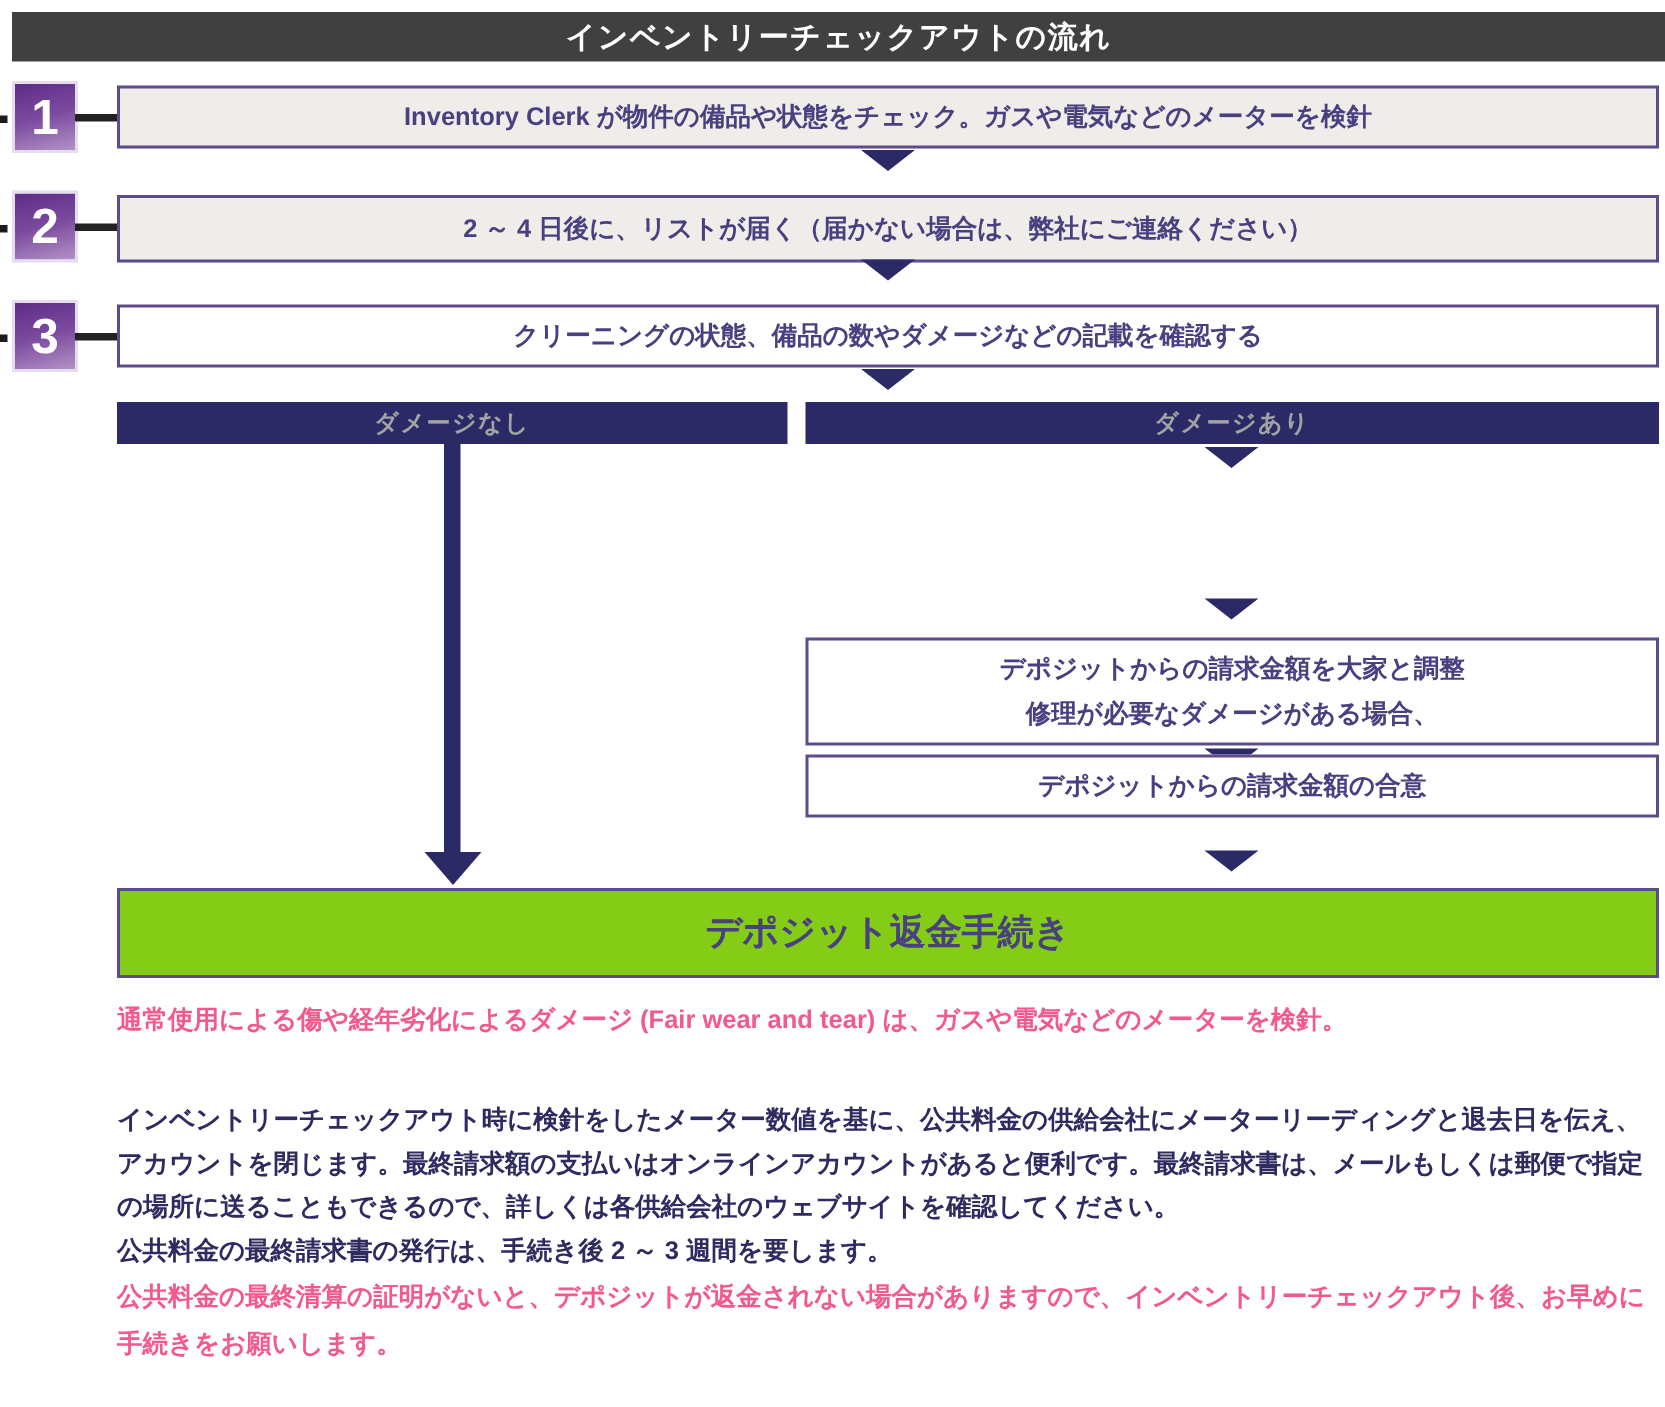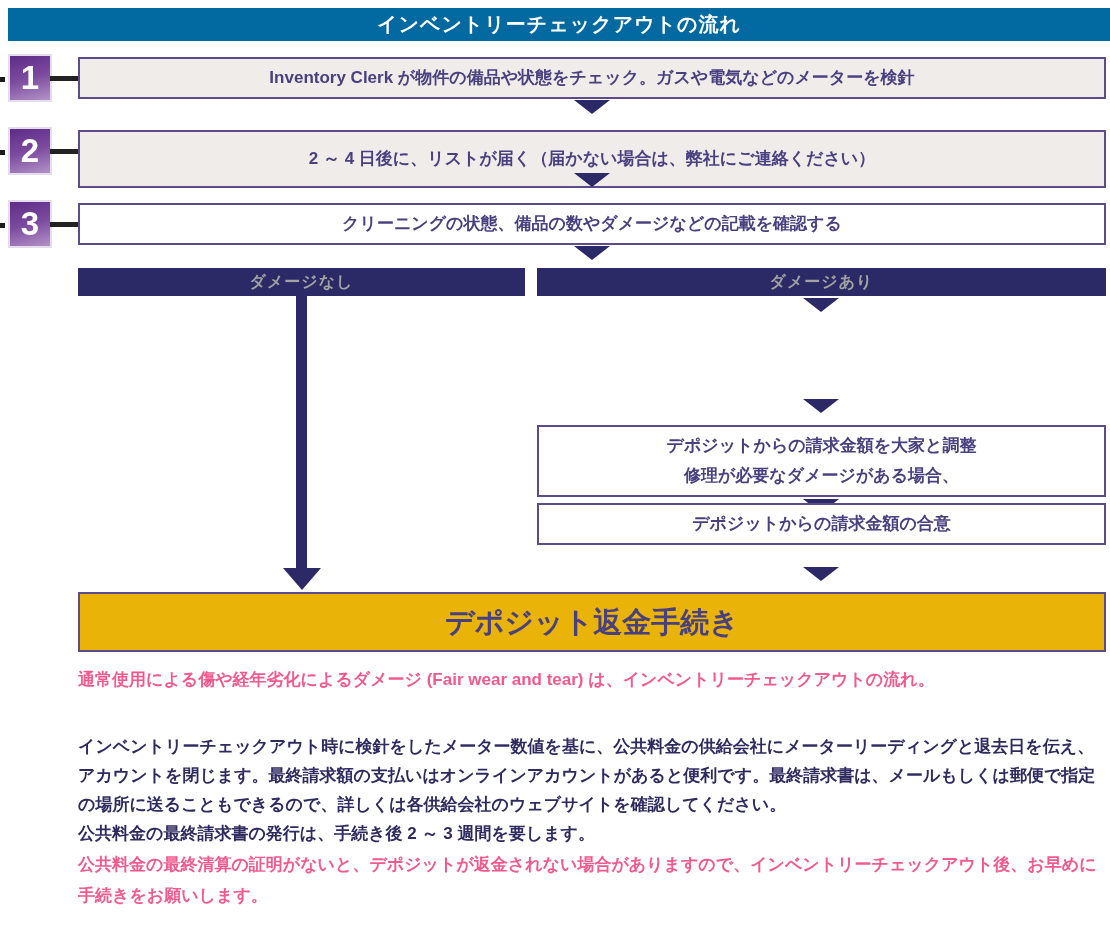--- a/index.html
+++ b/index.html
@@ -1,40 +1,40 @@
 <!DOCTYPE html>
 <html><head>
 <meta charset="utf-8">
 <style>
   html,body{margin:0;padding:0;background:#ffffff;}
   body{font-family:"Liberation Sans","DejaVu Sans",sans-serif;}
   .stage{position:relative;width:1110px;height:938px;background:#ffffff;overflow:hidden;}
 
   
-  .title-bar{position:absolute;left:8px;top:8px;width:1102px;height:33px;background:#0369a1;
+  .title-bar{position:absolute;left:8px;top:8px;width:1102px;height:33px;background:#404040;
     color:#ffffff;font-weight:bold;font-size:20px;letter-spacing:1px;
     display:flex;align-items:center;justify-content:center;}
 
   
   .num-sq{position:absolute;left:8px;width:44px;height:48px;box-sizing:border-box;
     background:linear-gradient(165deg,#5e2c86 0%,#7c4ba0 50%,#b292c6 100%);
     border:2px solid #e5dcee;color:#ffffff;font-size:33px;font-weight:bold;
     display:flex;align-items:center;justify-content:center;}
   .edge-tick{position:absolute;left:0;width:5px;height:5px;background:#1c1c1c;}
   .connector{position:absolute;left:50px;width:28px;height:5px;background:#222222;}
 
   
   .flow-box{position:absolute;box-sizing:border-box;border:2px solid #5e4b8b;
     display:flex;flex-direction:column;align-items:center;justify-content:center;
     color:#494080;font-weight:bold;font-size:17px;text-align:center;line-height:30px;}
   .full{left:78px;width:1028px;}
   .rightcol{left:537px;width:569px;}
   .fill-gray{background:#efeceа;background:#efecea;}
   .fill-white{background:#ffffff;}
-  .final{font-size:29px;background:#eab308;}
+  .final{font-size:24px;background:#84cc16;}
 
   
   .arrow-down{position:absolute;width:0;height:0;
     border-left:18px solid transparent;border-right:18px solid transparent;
     border-top:14px solid #2b2a66;}
 
   
   .branch-bar{position:absolute;top:268px;height:28px;background:#2b2a66;color:#a3a3a3;
     font-weight:bold;font-size:16px;display:flex;align-items:center;justify-content:center;
     letter-spacing:1px;}
@@ -65,21 +65,21 @@
   <div class="num-sq" style="top:54px;">1</div>
   <div class="connector" style="top:76px;"></div>
   <div class="flow-box full fill-gray" style="top:57px;height:42px;">
     <div>Inventory Clerk が物件の備品や状態をチェック。ガスや電気などのメーターを検針</div>
   </div>
   <div class="arrow-down" style="left:574px;top:100px;"></div>
 
   <div class="edge-tick" style="top:150px;"></div>
   <div class="num-sq" style="top:127px;">2</div>
   <div class="connector" style="top:149px;"></div>
-  <div class="flow-box full fill-gray" style="top:130px;height:58px;">
+  <div class="flow-box full fill-gray" style="top:130px;height:45px;">
     <div>2 ～ 4 日後に、リストが届く（届かない場合は、弊社にご連絡ください）</div>
   </div>
   <div class="arrow-down" style="left:574px;top:173px;"></div>
 
   <div class="edge-tick" style="top:223px;"></div>
   <div class="num-sq" style="top:200px;">3</div>
   <div class="connector" style="top:222px;"></div>
   <div class="flow-box full fill-white" style="top:203px;height:42px;">
     <div>クリーニングの状態、備品の数やダメージなどの記載を確認する</div>
   </div>
@@ -104,21 +104,21 @@
   <div class="flow-box rightcol fill-white" style="top:503px;height:42px;">
     <div>デポジットからの請求金額の合意</div>
   </div>
   <div class="arrow-down" style="left:803px;top:567px;"></div>
 
   <div class="flow-box full final" style="top:592px;height:60px;">
     <div>デポジット返金手続き</div>
   </div>
 
   <div class="note pink" style="top:664px;">
-    <div class="ln">通常使用による傷や経年劣化によるダメージ (Fair wear and tear)  は、インベントリーチェックアウトの流れ。</div>
+    <div class="ln">通常使用による傷や経年劣化によるダメージ (Fair wear and tear)  は、ガスや電気などのメーターを検針。</div>
   </div>
 
   <div class="note navy" style="top:732px;">
     <div class="ln">インベントリーチェックアウト時に検針をしたメーター数値を基に、公共料金の供給会社にメーターリーディングと退去日を伝え、アカウントを閉じます。最終請求額の支払いはオンラインアカウントがあると便利です。最終請求書は、メールもしくは郵便で指定の場所に送ることもできるので、詳しくは各供給会社のウェブサイトを確認してください。</div>
     <div class="ln">公共料金の最終請求書の発行は、手続き後 2 ～ 3 週間を要します。</div>
   </div>
 
   <div class="note pink" style="top:849px;">
     <div class="ln">公共料金の最終清算の証明がないと、デポジットが返金されない場合がありますので、インベントリーチェックアウト後、お早めに手続きをお願いします。</div>
   </div>

